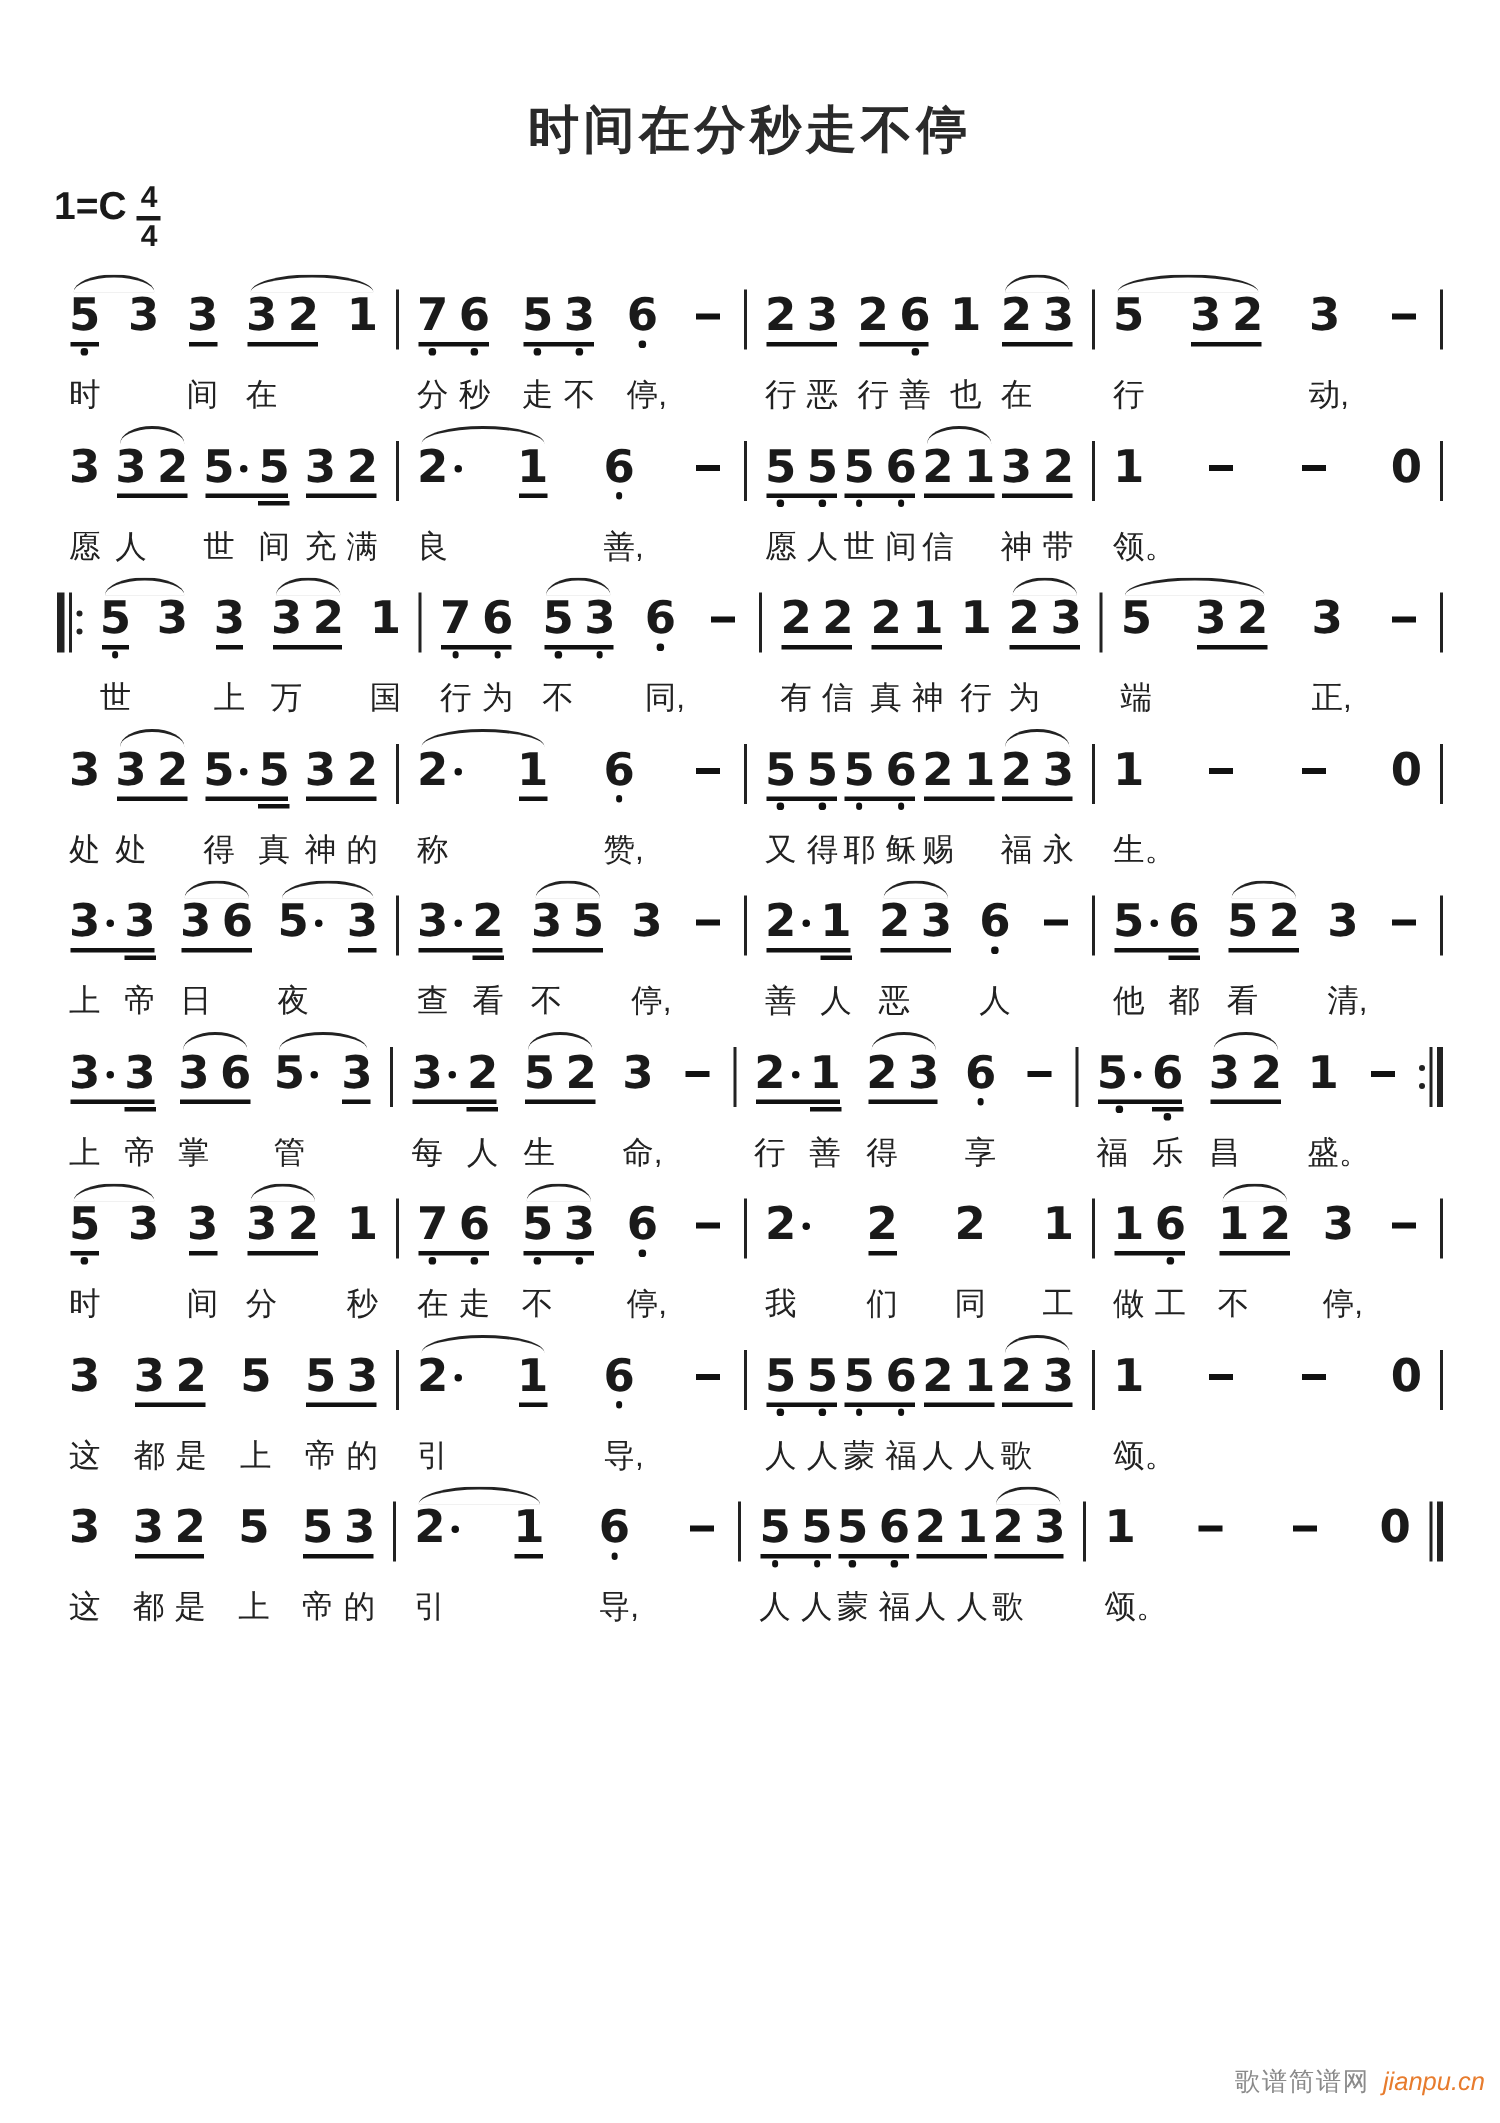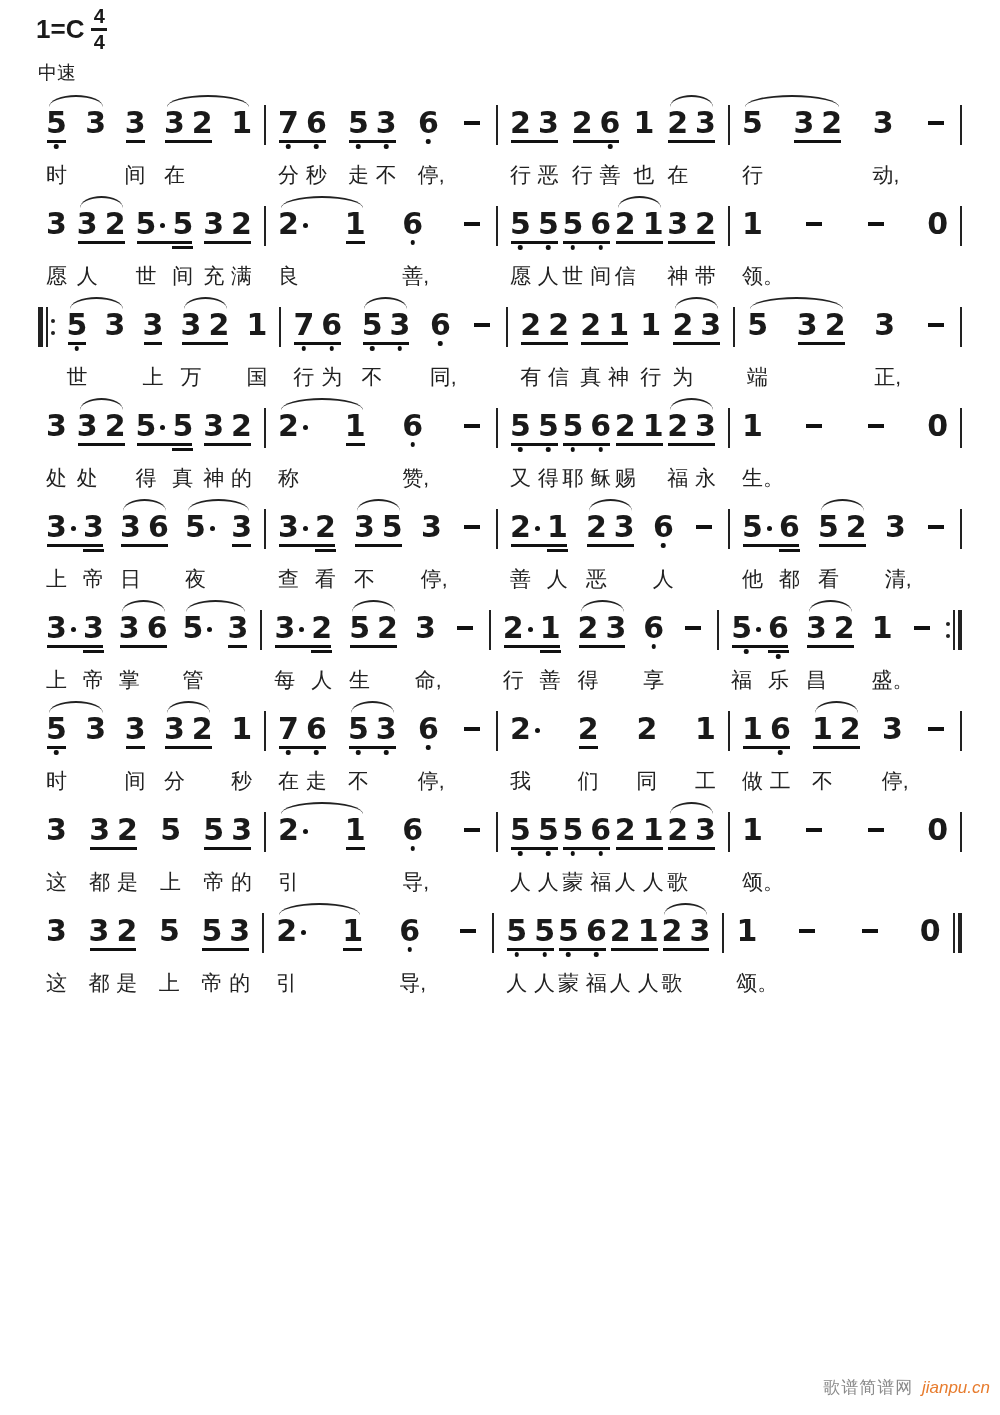--- a/index.html
+++ b/index.html
@@ -2,21 +2,21 @@
 <html><head>
 <meta charset="utf-8">
 <style>
   html,body{margin:0;padding:0;background:#fff;}
   .sheet{width:1000px;height:1415px;position:relative;background:#ffffff;margin:0 auto;
          font-family:"Liberation Sans",sans-serif;color:#1a1a1a;overflow:hidden;}
   .inner{padding:0 36px;}
   h1.title{margin:64px 0 6px;text-align:center;font-size:34px;font-weight:bold;
            letter-spacing:3px;color:#2a2a2a;}
   .header-row{display:flex;justify-content:space-between;align-items:flex-start;min-height:58px;}
-  .keysig{display:flex;align-items:center;font-size:26px;font-weight:bold;margin-top:6px;}
+  .keysig{display:flex;font-size:26px;font-weight:bold;margin-top:6px;}
   .frac{display:inline-flex;flex-direction:column;align-items:center;margin-left:7px;
         font-size:20px;line-height:1.05;font-weight:bold;}
   .frac .bar{width:16px;height:2.5px;background:#1a1a1a;margin:1px 0;}
   .credits{text-align:right;font-size:17px;line-height:27px;color:#333;margin-top:4px;}
   .tempo{font-size:19px;color:#222;margin:2px 0 2px 2px;}
   .score{margin-top:6px;}
   
   .system{position:relative;margin-bottom:2px;}
   .notes-row{display:flex;align-items:flex-start;padding-top:16px;}
   .measure{position:relative;display:flex;flex:1;justify-content:space-between;
@@ -46,31 +46,31 @@
   .lyric{position:absolute;top:0;font-size:21px;color:#222;white-space:nowrap;}
   .watermark{position:absolute;right:10px;bottom:16px;font-size:17px;}
   .wm-name{color:#8a8a8a;letter-spacing:1px;}
   .wm-url{color:#e77c2e;font-style:italic;margin-left:4px;}
 </style>
 </head>
 <body>
 
 <div class="sheet">
   <div class="inner">
+    <h1 class="title">时间在分秒走不停</h1>
     <div class="header-row">
       <div class="keysig">
         <span>1=C</span>
         <span class="frac">
           <span>4</span>
           <span class="bar"></span>
           <span>4</span>
         </span>
       </div>
     </div>
-    <div class="tempo">中速</div>
     <div class="score">
         <div class="system">
           <div class="notes-row">
             <div class="measure">
               <div class="tok group">
                 <div class="note"><span class="d">5</span><div class="lowdot" style="top: 36px;"></div></div>
                 <div class="beam"></div>
               </div>
               <div class="tok group">
                 <div class="note"><span class="d">3</span></div>

